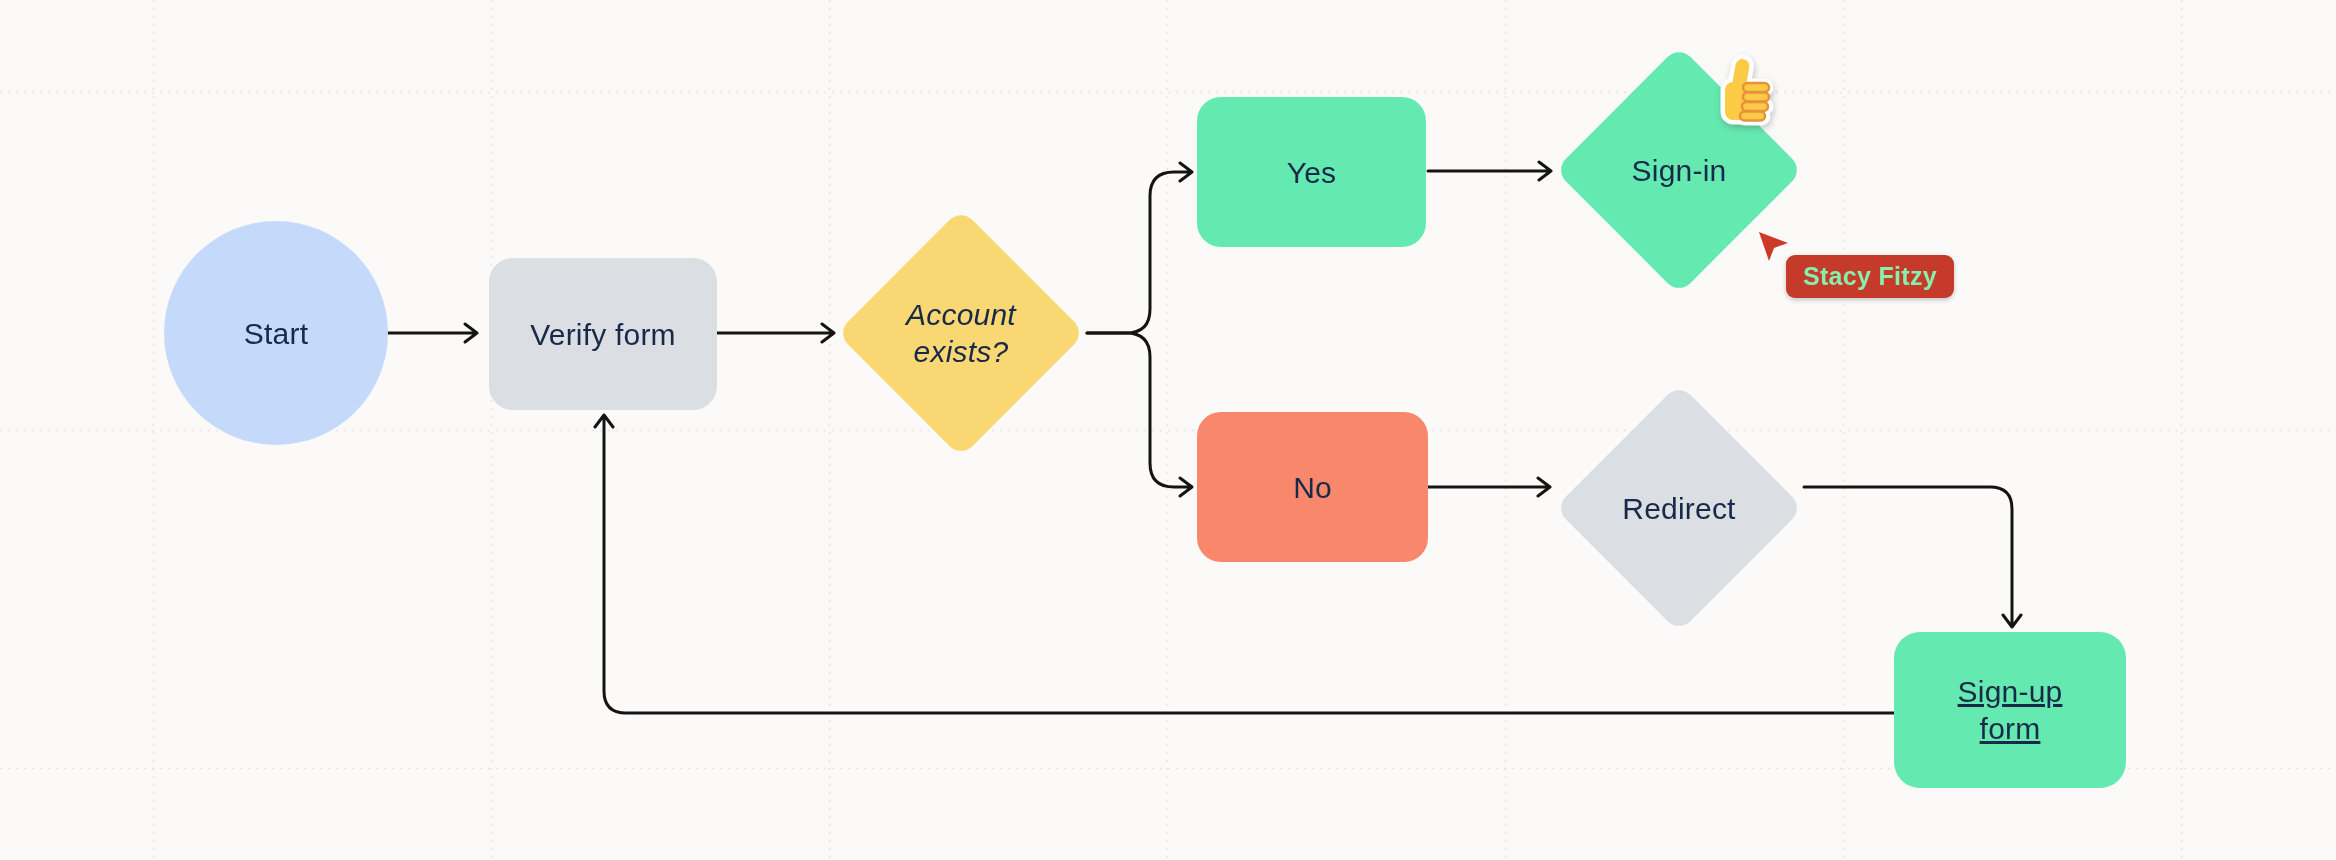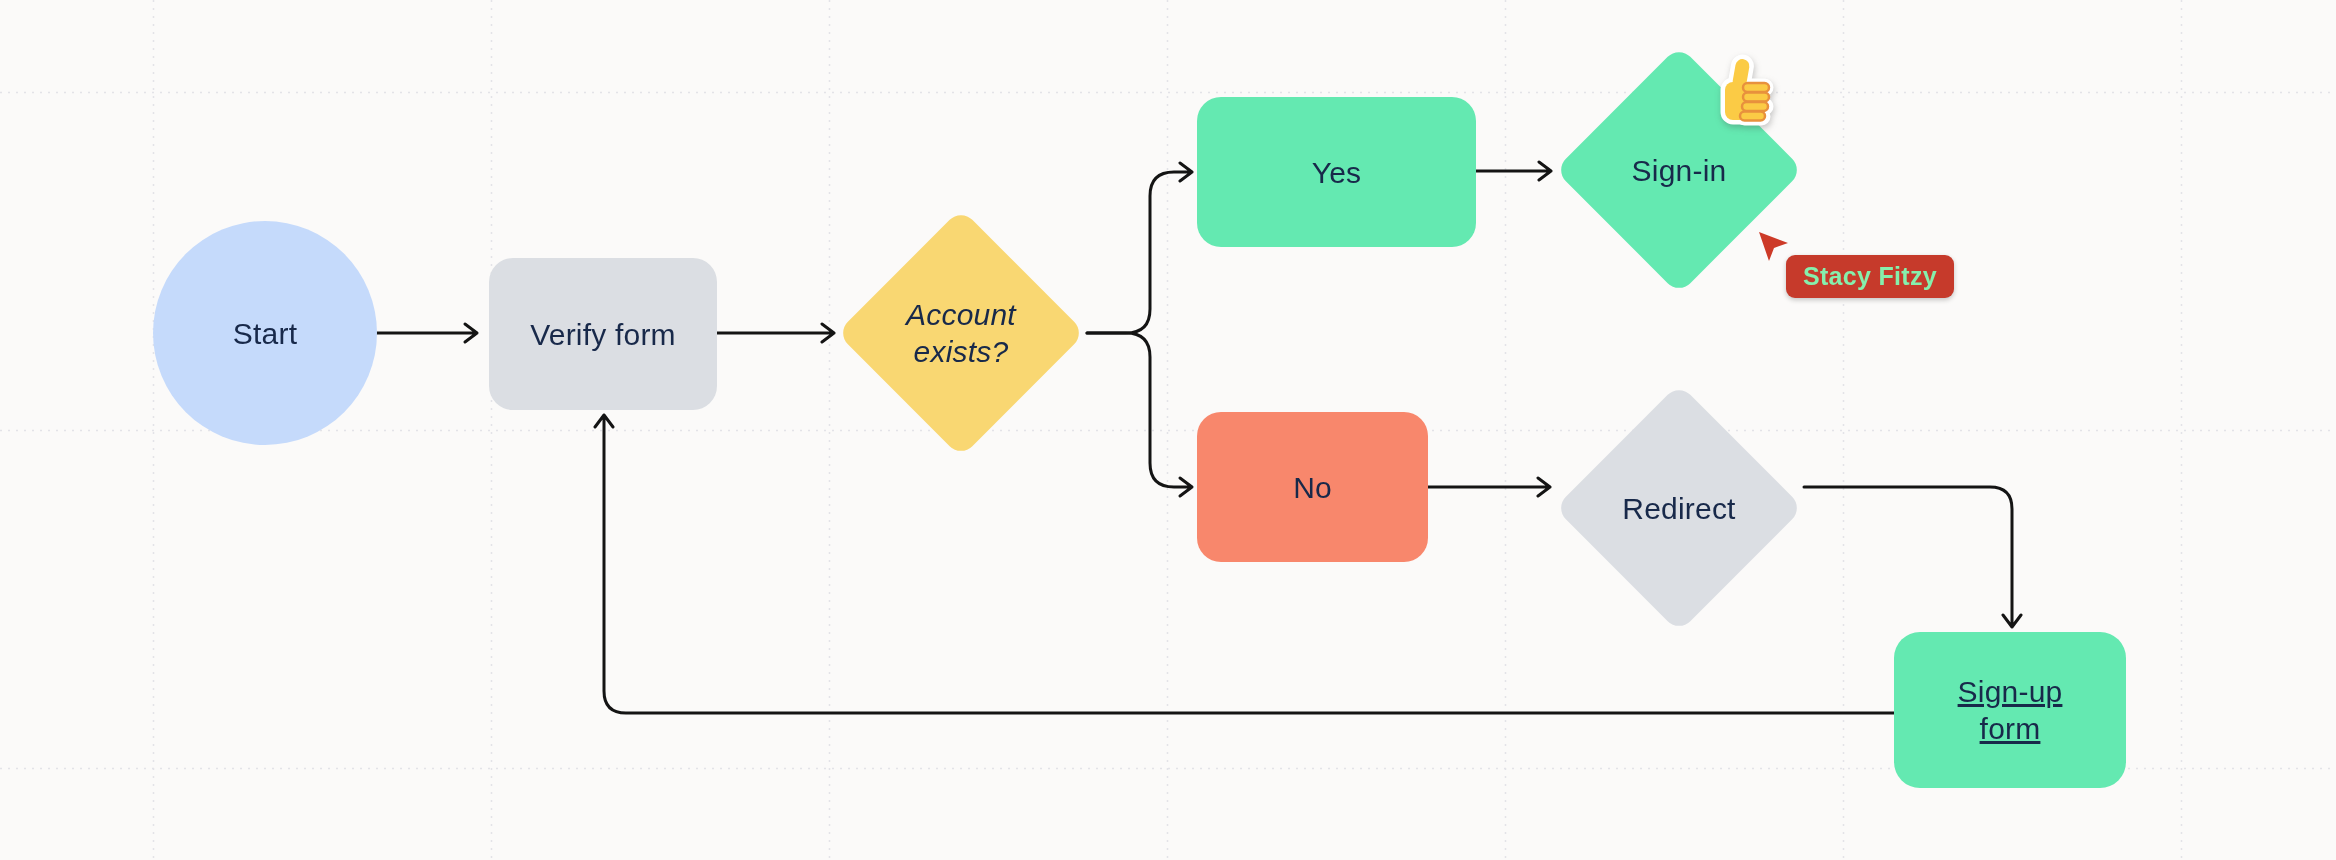--- a/index.html
+++ b/index.html
@@ -64,36 +64,36 @@
       <path d="M717 333 H834 M822 324 L834 333 L822 342"></path>
       <path d="M1087 333 H1126 Q1150 333 1150 309 V196 Q1150 172 1174 172 H1192 M1180 163 L1192 172 L1180 181"></path>
       <path d="M1087 333 H1126 Q1150 333 1150 357 V463 Q1150 487 1174 487 H1192 M1180 478 L1192 487 L1180 496"></path>
       <path d="M1428 171 H1551 M1539 162 L1551 171 L1539 180"></path>
       <path d="M1428 487 H1550 M1538 478 L1550 487 L1538 496"></path>
       <path d="M1804 487 H1990 Q2012 487 2012 509 V627 M2003 615 L2012 627 L2021 615"></path>
       <path d="M1894 713 H626 Q604 713 604 691 V415 M595 427 L604 415 L613 427"></path>
     </g>
   </svg>
 
-  <div class="node circle" style="left: 153px; top: 221px; width: 224px; height: 224px; background: rgb(197, 218, 251);">
+  <div class="node circle" style="left: 164px; top: 221px; width: 224px; height: 224px; background: rgb(197, 218, 251);">
     <span class="node-label">Start</span>
   </div>
 
   <div class="node rect" style="left: 489px; top: 258px; width: 228px; height: 152px; background: rgb(219, 222, 227);">
     <span class="node-label">Verify form</span>
   </div>
 
   <div class="node diamond" style="left:836px;top:208px;width:250px;height:250px;">
     <svg width="250" height="250" viewBox="0 0 250 250">
       <rect x="37" y="37" width="176" height="176" rx="16" transform="rotate(45 125 125)" fill="#F9D772"></rect>
     </svg>
     <span class="node-label label-narrow">Account exists?</span>
   </div>
 
-  <div class="node rect" style="left: 1197px; top: 97px; width: 279px; height: 150px; background: rgb(100, 233, 177);">
+  <div class="node rect" style="left: 1197px; top: 97px; width: 229px; height: 150px; background: rgb(100, 233, 177);">
     <span class="node-label">Yes</span>
   </div>
 
   <div class="node diamond" style="left:1554px;top:45px;width:250px;height:250px;">
     <svg width="250" height="250" viewBox="0 0 250 250">
       <rect x="37" y="37" width="176" height="176" rx="16" transform="rotate(45 125 125)" fill="#64E9B1"></rect>
     </svg>
     <span class="node-label">Sign-in</span>
   </div>
 

